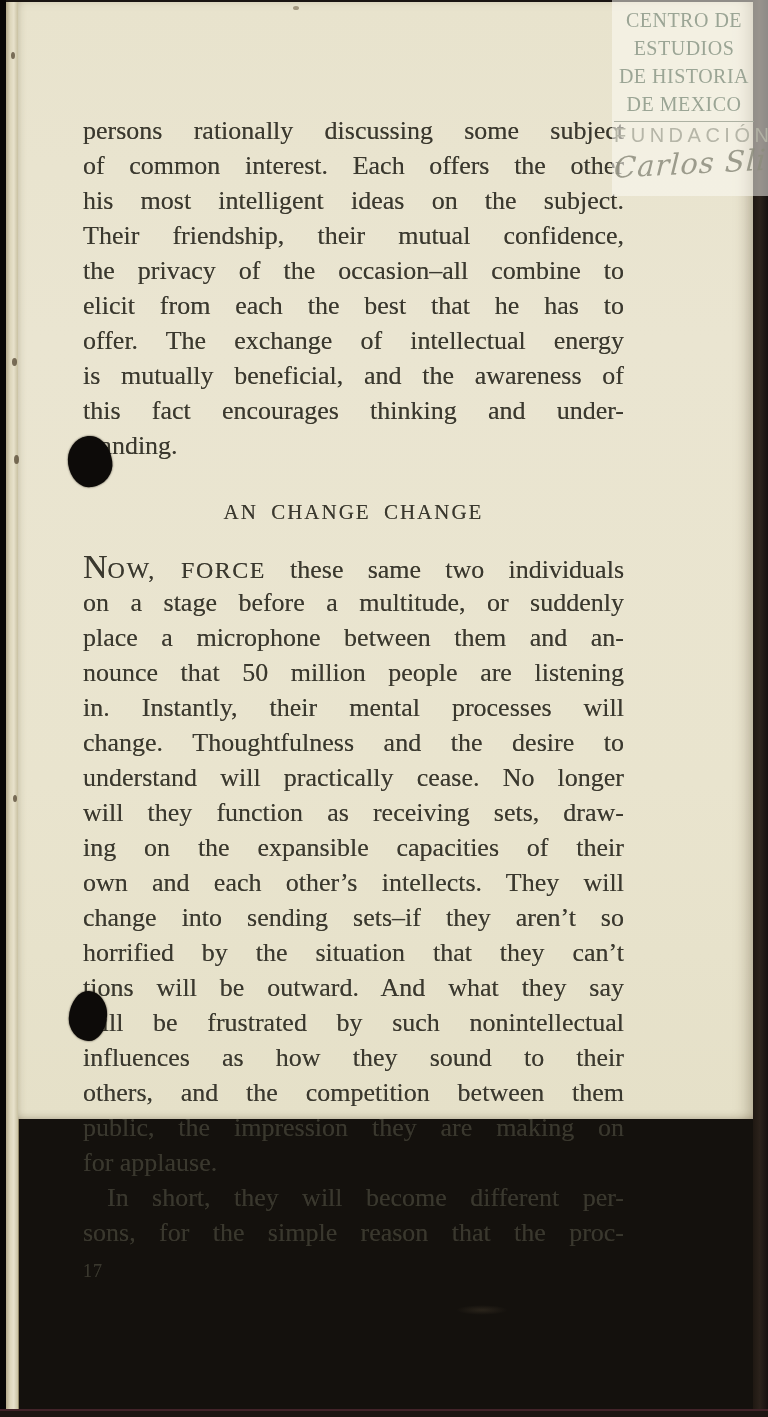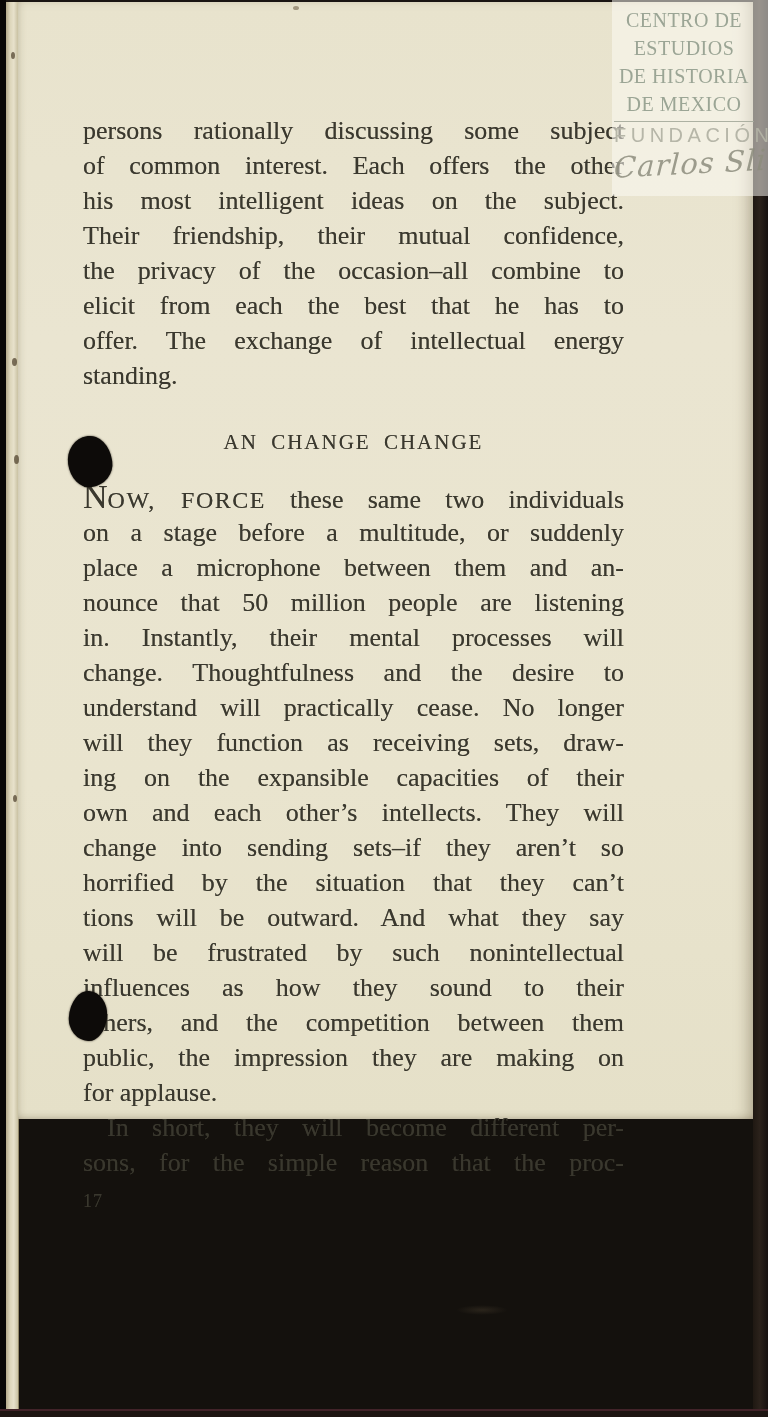--- a/index.html
+++ b/index.html
@@ -86,20 +86,22 @@
 
       <div class="para">
         <div class="lines">
             <div class="line">persons rationally discussing some subject</div>
             <div class="line">of common interest. Each offers the other</div>
             <div class="line">his most intelligent ideas on the subject.</div>
             <div class="line">Their friendship, their mutual confidence,</div>
             <div class="line">the privacy of the occasion–all combine to</div>
             <div class="line">elicit from each the best that he has to</div>
             <div class="line">offer. The exchange of intellectual energy</div>
+            <div class="line">is mutually beneficial, and the awareness of</div>
+            <div class="line">this fact encourages thinking and under-</div>
           </div>
         <div class="line lastline">standing.</div>
       </div>
 
       <div class="heading">AN CHANGE CHANGE</div>
 
       <div class="para">
         <div class="line firstline"><span class="initial">N</span><span class="sc">OW, </span><span class="sc">FORCE</span><span> these same two individuals</span></div>
         <div class="lines">
             <div class="line">on a stage before a multitude, or suddenly</div>

